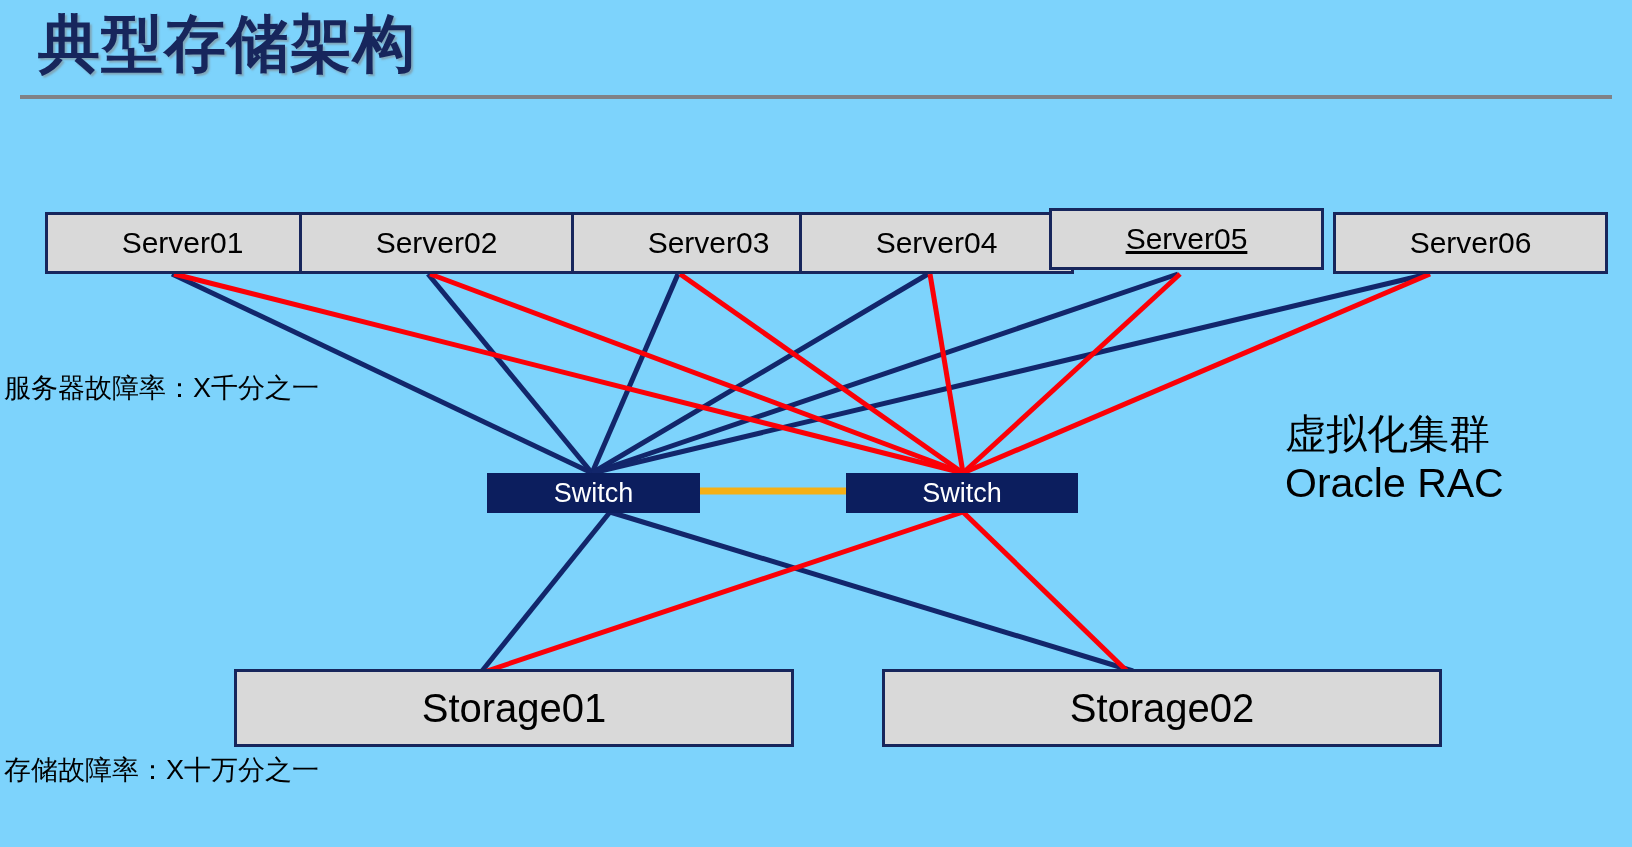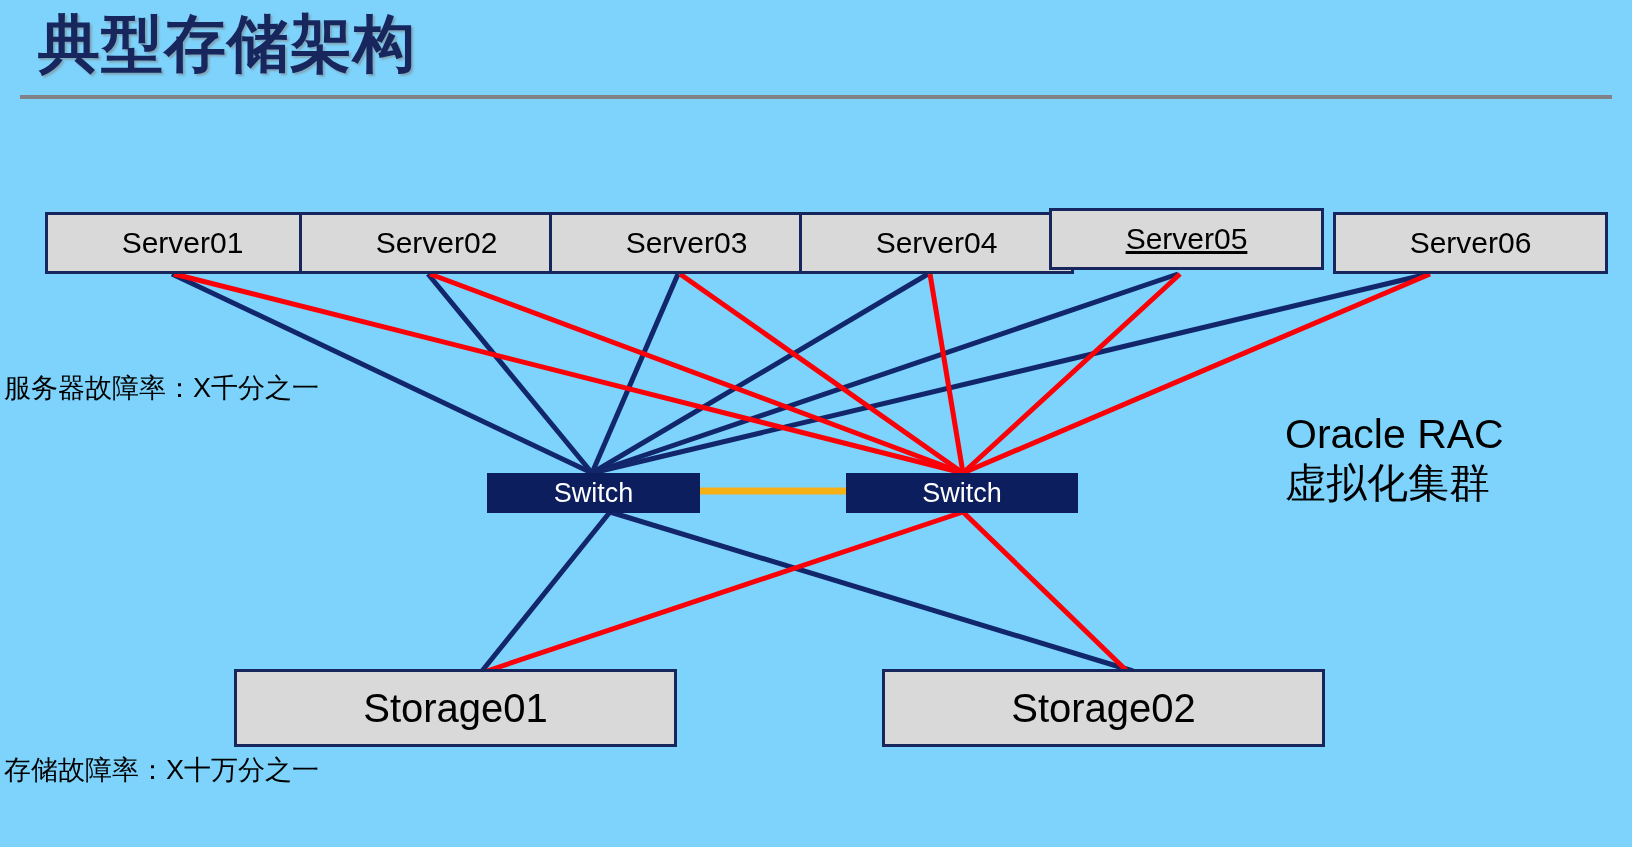--- a/index.html
+++ b/index.html
@@ -66,21 +66,21 @@
     color: #000000;
     height: 62px;
     width: 275px;
   }
   .node.storage {
     background: #d9d9d9;
     border: 3px solid #17265c;
     font-size: 40px;
     color: #000000;
     height: 78px;
-    width: 443px;
+    width: 560px;
   }
   .node.switch {
     background: #0c1e5e;
     border: none;
     color: #ffffff;
     font-size: 27px;
     height: 40px;
   }
 
   
@@ -145,21 +145,21 @@
     </g>
     <line x1="700" y1="491" x2="846" y2="491" stroke="#f5b015" stroke-width="7" fill="none"></line>
   </svg>
 
   <div class="node server" style="left:45px;  top:212px;">
       <span>Server01</span>
     </div>
   <div class="node server" style="left:299px; top:212px;">
       <span>Server02</span>
     </div>
-  <div class="node server" style="left:549px; top:212px;">
+  <div class="node server" style="left:571px; top:212px;">
       <span>Server03</span>
     </div>
   <div class="node server" style="left:799px; top:212px;">
       <span>Server04</span>
     </div>
   <div class="node server" style="left:1049px;top:208px;text-decoration:underline;">
       <span>Server05</span>
     </div>
   <div class="node server" style="left:1333px;top:212px;">
       <span>Server06</span>
@@ -176,17 +176,17 @@
       <span>Storage01</span>
     </div>
   <div class="node storage" style="left:882px; top:669px;">
       <span>Storage02</span>
     </div>
 
   <div class="annot" id="annot-storage-rate">存储故障率：X十万分之一</div>
   <div class="annot" id="annot-server-rate">服务器故障率：X千分之一</div>
 
   <div id="cluster-note">
+    <div>虚拟化集群</div>
     <div>Oracle RAC</div>
-    <div>虚拟化集群</div>
   </div>
 
 </div>
 
 </body></html>

